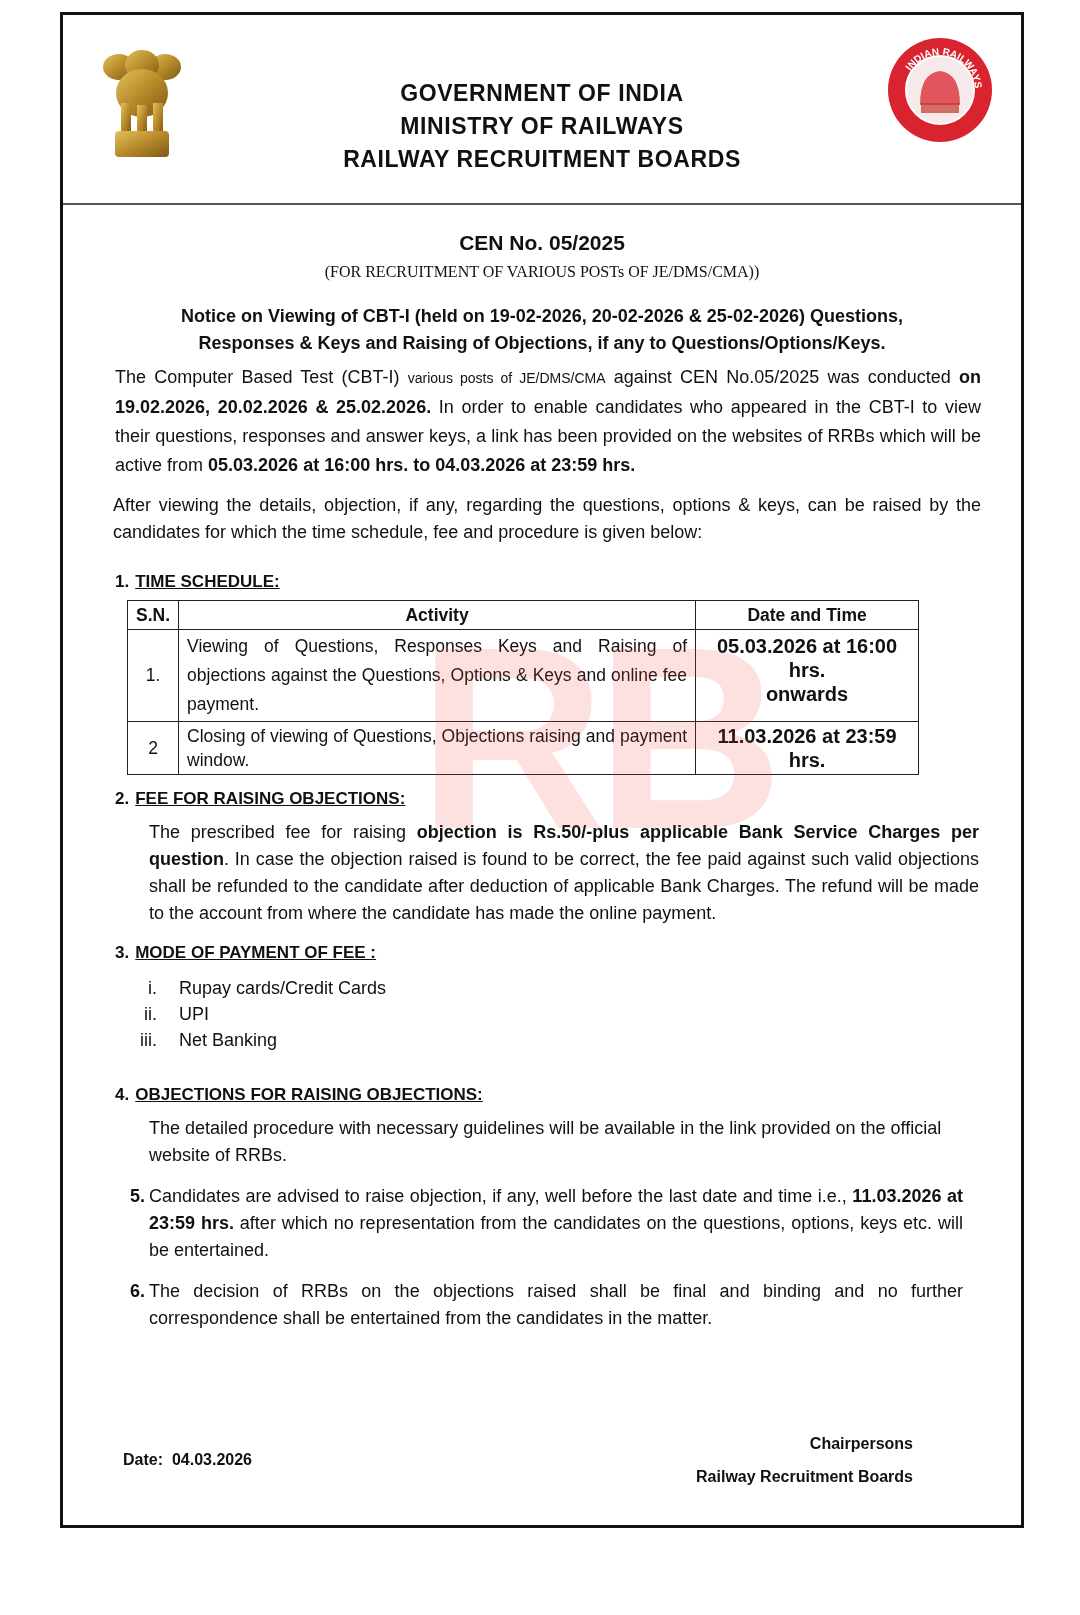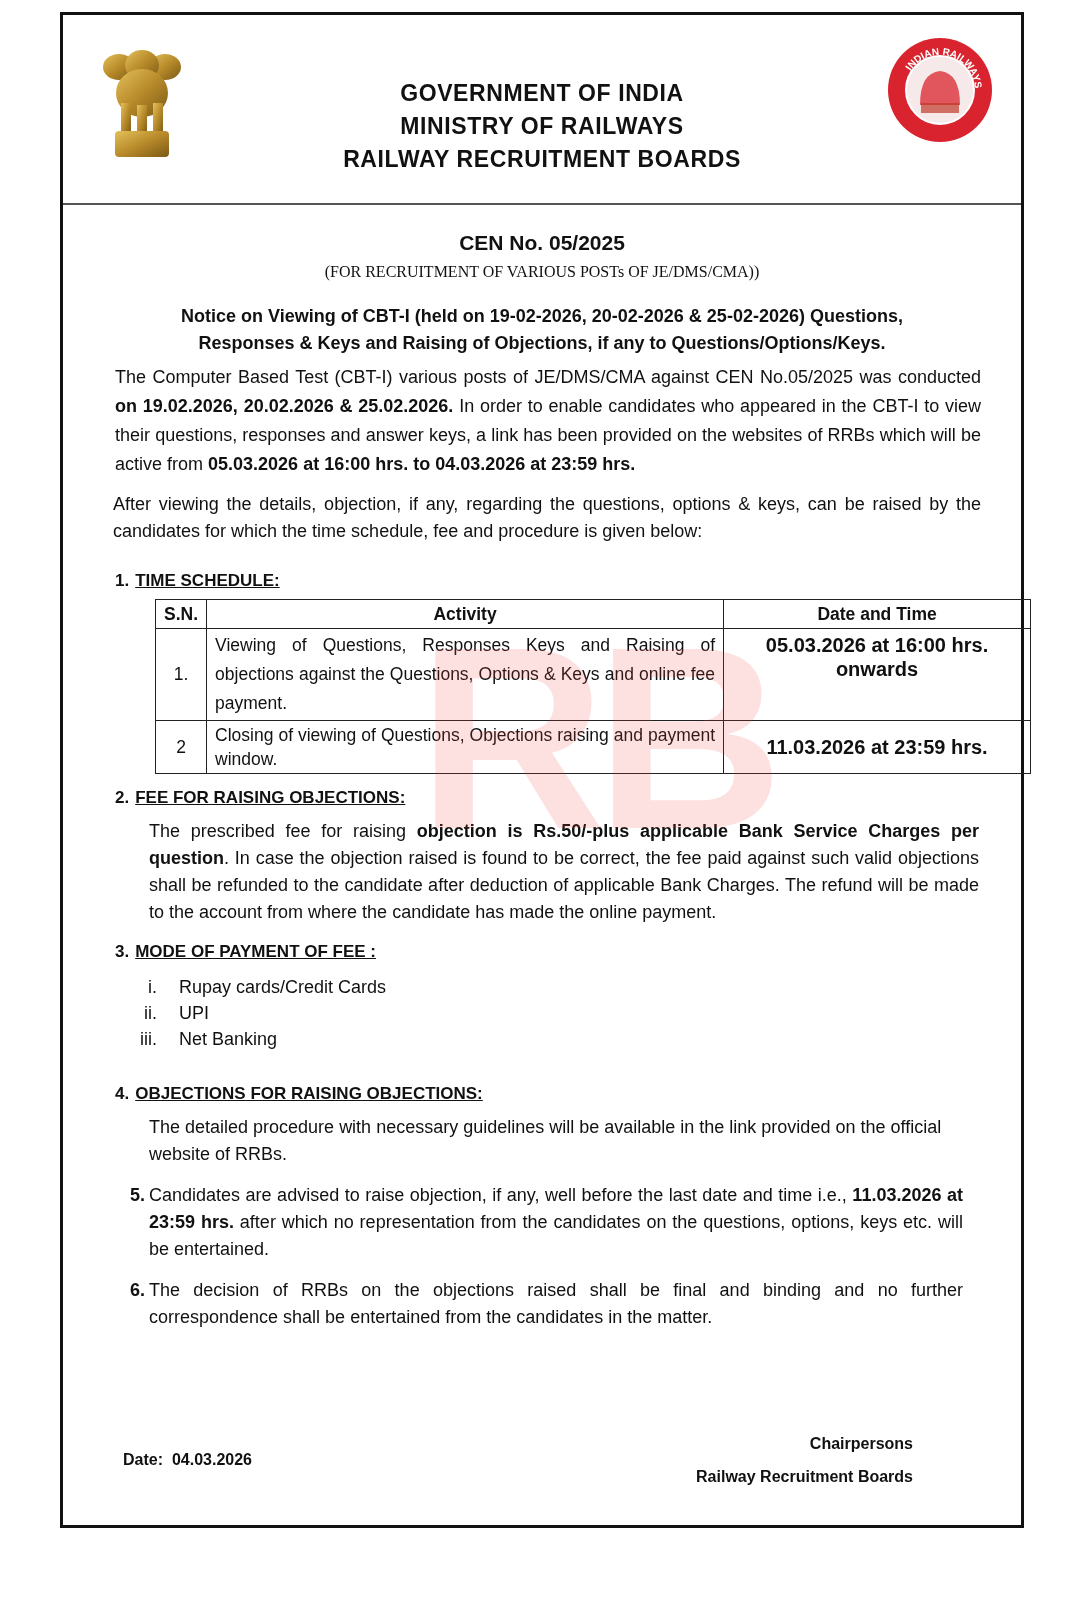--- a/index.html
+++ b/index.html
@@ -14,25 +14,25 @@
   .hdr-lines { position: absolute; left: 0; right: 0; top: 62px; text-align: center; }
   .hdr-lines div { font-weight: bold; font-size: 23px; letter-spacing: 0.6px; line-height: 33px; }
   .body { position: absolute; left: 0; right: 0; top: 188px; bottom: 0; }
   .watermark { position: absolute; left: 355px; top: 405px; font-size: 260px; font-weight: bold;
                color: rgba(240,60,60,0.16); letter-spacing: -10px; line-height: 1; pointer-events: none;
                font-family: "Liberation Sans", sans-serif; }
   .cen { text-align: center; font-weight: bold; font-size: 21px; margin-top: 28px; }
   .sub { text-align: center; font-family: "Liberation Serif", serif; font-size: 16px; margin-top: 8px; }
   .notice { text-align: center; font-weight: bold; font-size: 18px; line-height: 27px; margin-top: 22px; }
   .para { font-size: 18px; line-height: 29px; text-align: justify; padding: 0 40px 0 52px; margin-top: 6px; }
-  .para .small { font-size: 18px; }
+  .para .small { font-size: 14px; }
   .para2 { font-size: 18px; line-height: 27px; padding: 0 40px 0 50px; margin-top: 12px; text-align: justify; }
   .sec-title { font-weight: bold; font-size: 17px; margin-left: 52px; margin-top: 26px; }
   .sec-title .u { text-decoration: underline; margin-left: 6px; text-align: center; }
-  table.sched { border-collapse: collapse; margin-left: 92px; margin-top: 8px; width: 876px; font-size: 17.5px; }
+  table.sched { border-collapse: collapse; margin-left: 64px; margin-top: 8px; width: 792px; font-size: 17.5px; }
   table.sched th, table.sched td { border: 1.5px solid #222; padding: 2px 8px; vertical-align: middle; }
   table.sched th { font-weight: bold; text-align: center; height: 24px; }
   table.sched td.sn { width: 34px; text-align: center; }
   table.sched td.act { width: 500px; text-align: justify; line-height: 29px; }
   table.sched td.dt { text-align: center; font-weight: bold; font-size: 20px; line-height: 24px; }
   .sec-body { font-size: 18px; line-height: 27px; padding: 0 42px 0 86px; margin-top: 10px; text-align: justify; }
   .paylist { margin-top: 12px; font-size: 18px; line-height: 26px; }
   .paylist .item { display: flex; }
   .paylist .num { width: 116px; text-align: right; padding-right: 22px; box-sizing: border-box; }
   .numbered { display: flex; font-size: 18px; line-height: 27px; margin-top: 14px; padding-right: 58px; }

